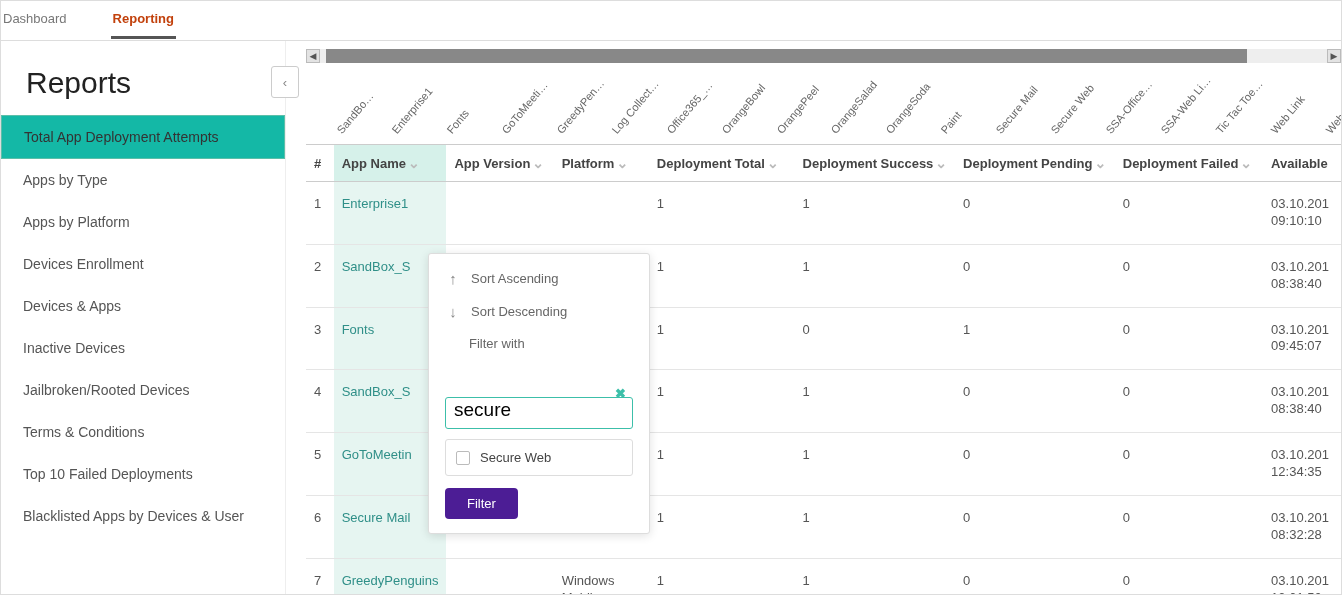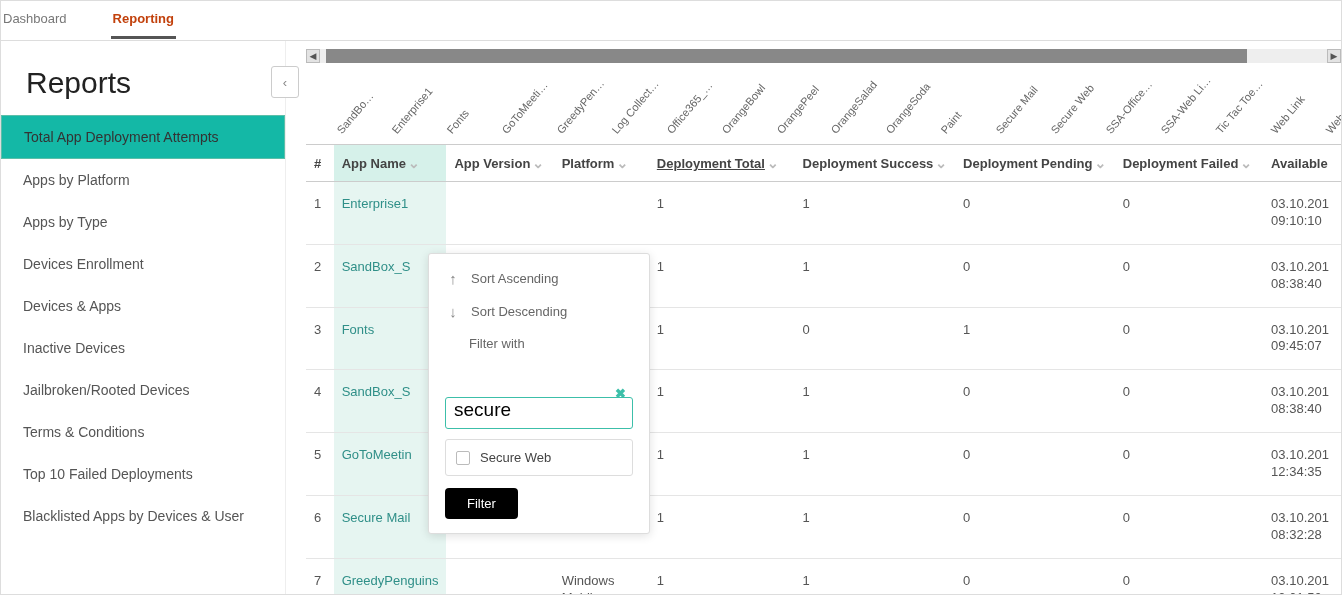--- a/index.html
+++ b/index.html
@@ -41,58 +41,58 @@
   th { text-align: left; font-size: 13px; font-weight: 600; color: #444; padding: 10px 8px; border-top: 1px solid #ccc; border-bottom: 1px solid #ccc; position: relative; white-space: nowrap; }
   th .sorter { color: #bbb; font-size: 14px; margin-left: 2px; display:inline-block; }
   th.active-col { background: #d6f1ea; }
   td { padding: 14px 8px; border-bottom: 1px solid #e5e5e5; font-size: 13px; vertical-align: top; color: #555; }
   td.appname { color: #2f8f88; background: #e6f5f1; }
 
   .rownum { width: 30px; }
   .c-appname { width: 110px; }
   .c-version { width: 108px; }
   .c-platform { width: 102px; }
-  .c-total { width: 150px; text-decoration: underline; }
+  .c-total { width: 150px; }
   .c-success { width: 160px; }
   .c-pending { width: 160px; }
   .c-failed { width: 150px; }
   .c-available { width: 80px; }
 
   
   .filter-popup { position: absolute; top: 212px; left: 142px; width: 222px; background: #fff; border: 1px solid #ddd; box-shadow: 0 2px 10px rgba(0,0,0,0.12); border-radius: 3px; padding: 8px 0 14px 0; z-index: 50; }
   .filter-popup .frow { padding: 8px 16px; color: #666; display:flex; align-items:center; gap:10px; cursor:pointer; }
   .filter-popup .label { padding: 8px 16px 6px 16px; color: #666; margin-left: 24px; }
   .filter-popup .inputwrap { margin: 0 16px; position: relative; }
   .filter-popup input[type=text] { width: 100%; padding: 1px 26px 7px 8px; border: 1.5px solid #3cbfa9; border-radius: 3px; font-size: 19px; outline: none; margin-top: 40px; }
   .filter-popup .clear-x { position: absolute; right: 7px; top: 50%; transform: translateY(-50%); color: #3cbfa9; font-weight: 700; cursor:pointer; }
   .filter-popup .optionbox { margin: 10px 16px 0 16px; border: 1px solid #ddd; border-radius: 3px; padding: 10px; display:flex; align-items:center; gap:10px; }
   .filter-popup .cb { width: 14px; height: 14px; border: 1px solid #bbb; border-radius: 2px; display:inline-block; }
-  .filter-popup .filterbtn { margin: 12px 16px 0 16px; padding: 8px 22px; background: #000000; color: #fff; border: none; border-radius: 4px; font-size: 13px; cursor: pointer; }
+  .filter-popup .filterbtn { margin: 12px 16px 0 16px; padding: 8px 22px; background: #4c1d95; color: #fff; border: none; border-radius: 4px; font-size: 13px; cursor: pointer; }
   .arrowicon { font-size: 15px; color: #888; width: 16px; text-align:center; }
 
   .twoline { line-height: 1.3; }
 </style>
 </head>
 <body>
 
 <div class="tabbar">
   <div class="tab">Dashboard</div>
   <div class="tab active">Reporting</div>
 </div>
 
 <div class="body">
   <div class="sidebar">
     <div class="collapse-handle">
       <span>‹</span>
     </div>
     <h2>Reports</h2>
     <div class="report-list" id="report-list">
         <div class="report-item active">Total App Deployment Attempts</div>
+        <div class="report-item">Apps by Type</div>
         <div class="report-item">Apps by Platform</div>
-        <div class="report-item">Apps by Type</div>
         <div class="report-item">Devices Enrollment</div>
         <div class="report-item">Devices &amp; Apps</div>
         <div class="report-item">Inactive Devices</div>
         <div class="report-item">Jailbroken/Rooted Devices</div>
         <div class="report-item">Terms &amp; Conditions</div>
         <div class="report-item">Top 10 Failed Deployments</div>
         <div class="report-item">Blacklisted Apps by Devices &amp; User</div>
       </div>
   </div>
 

